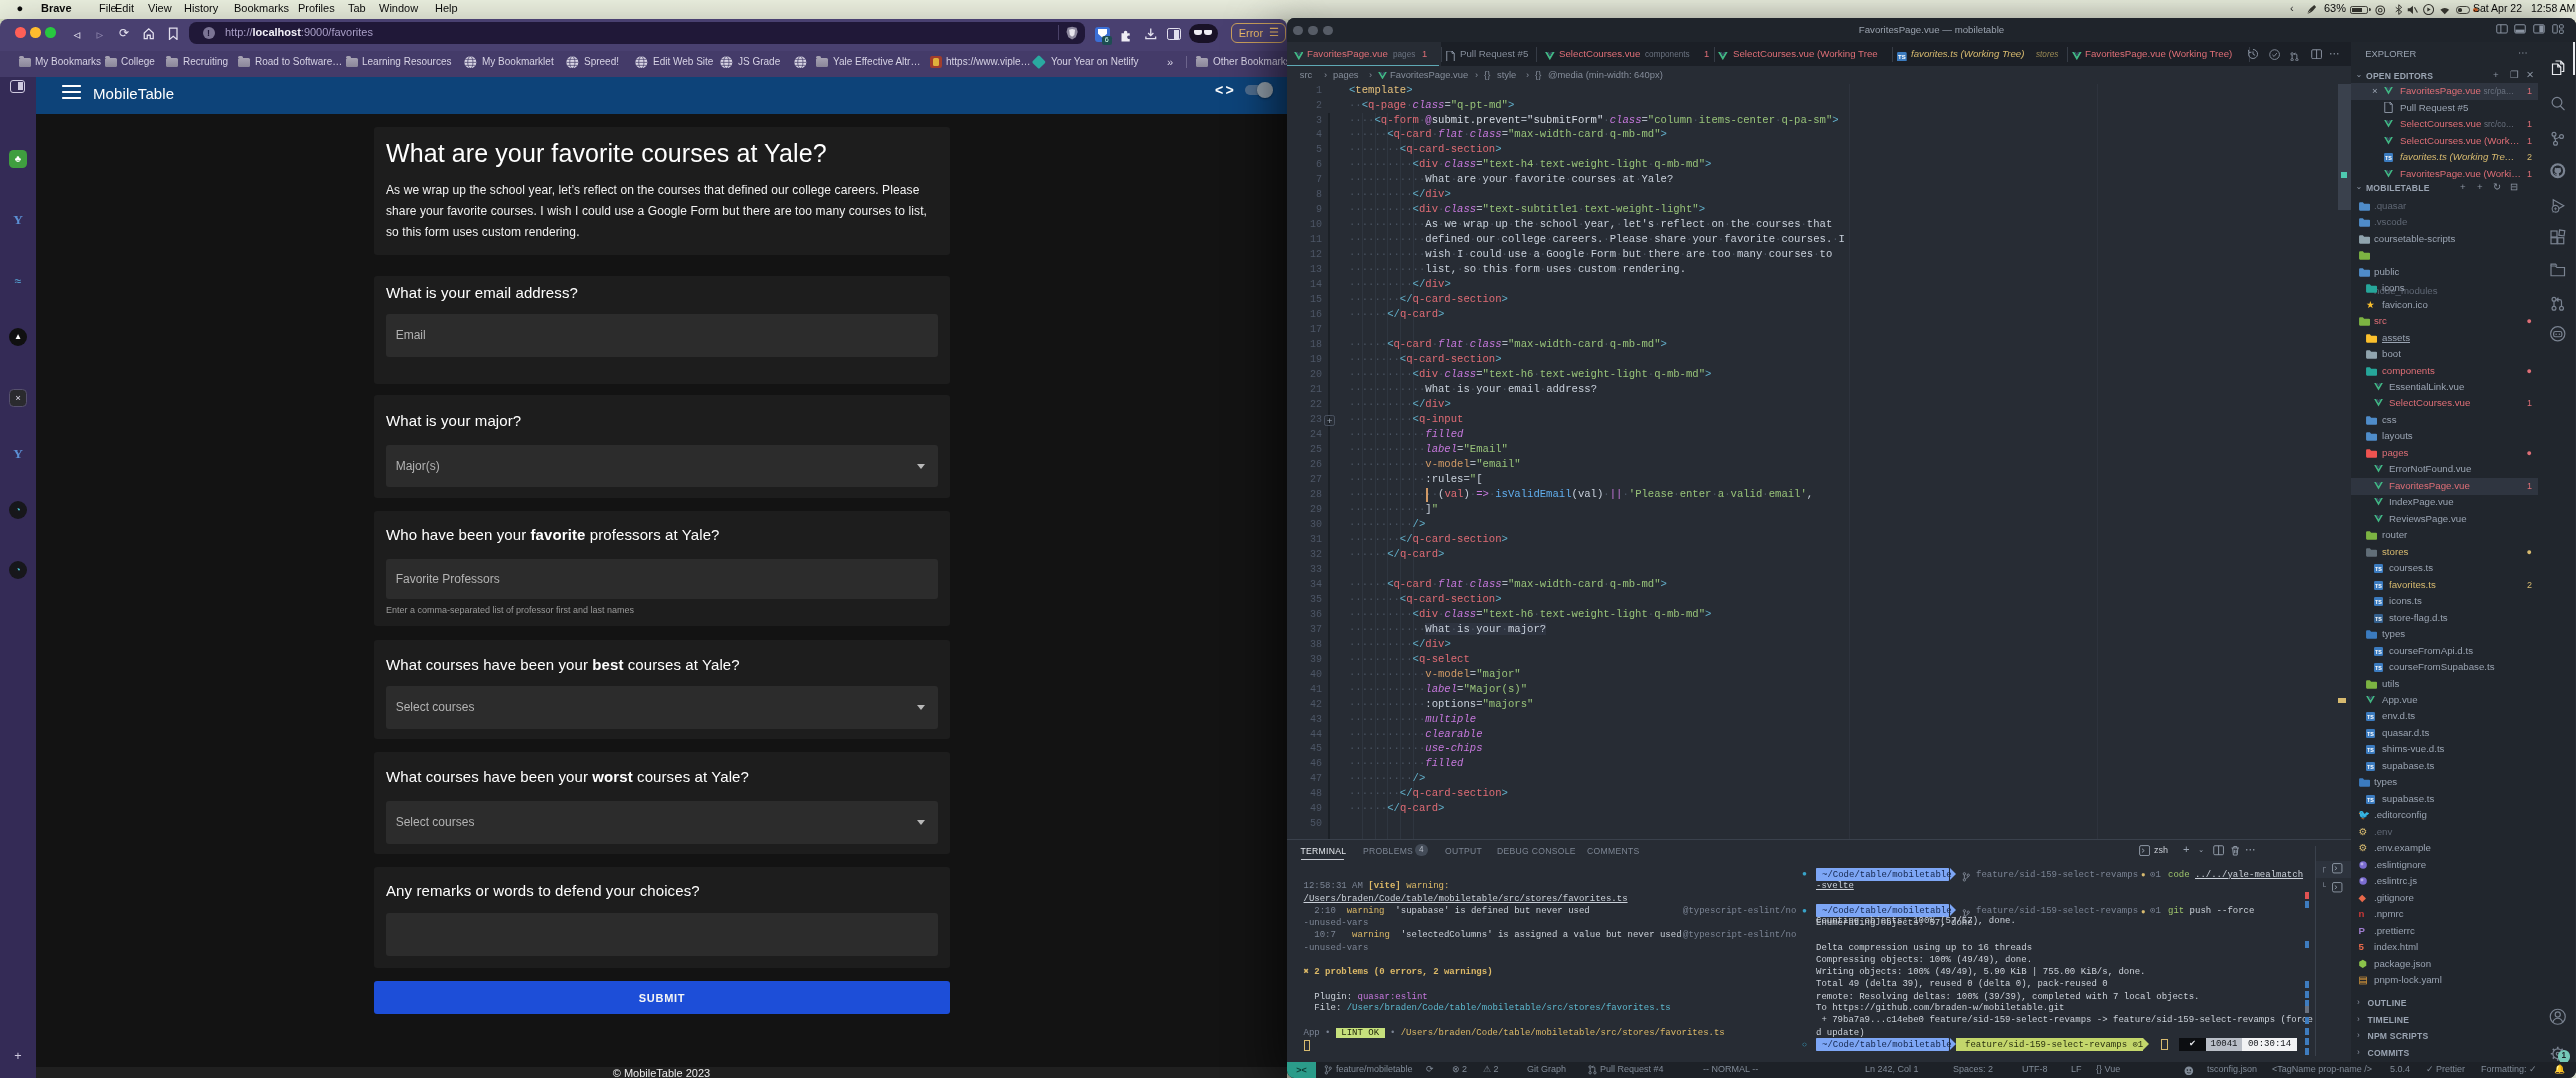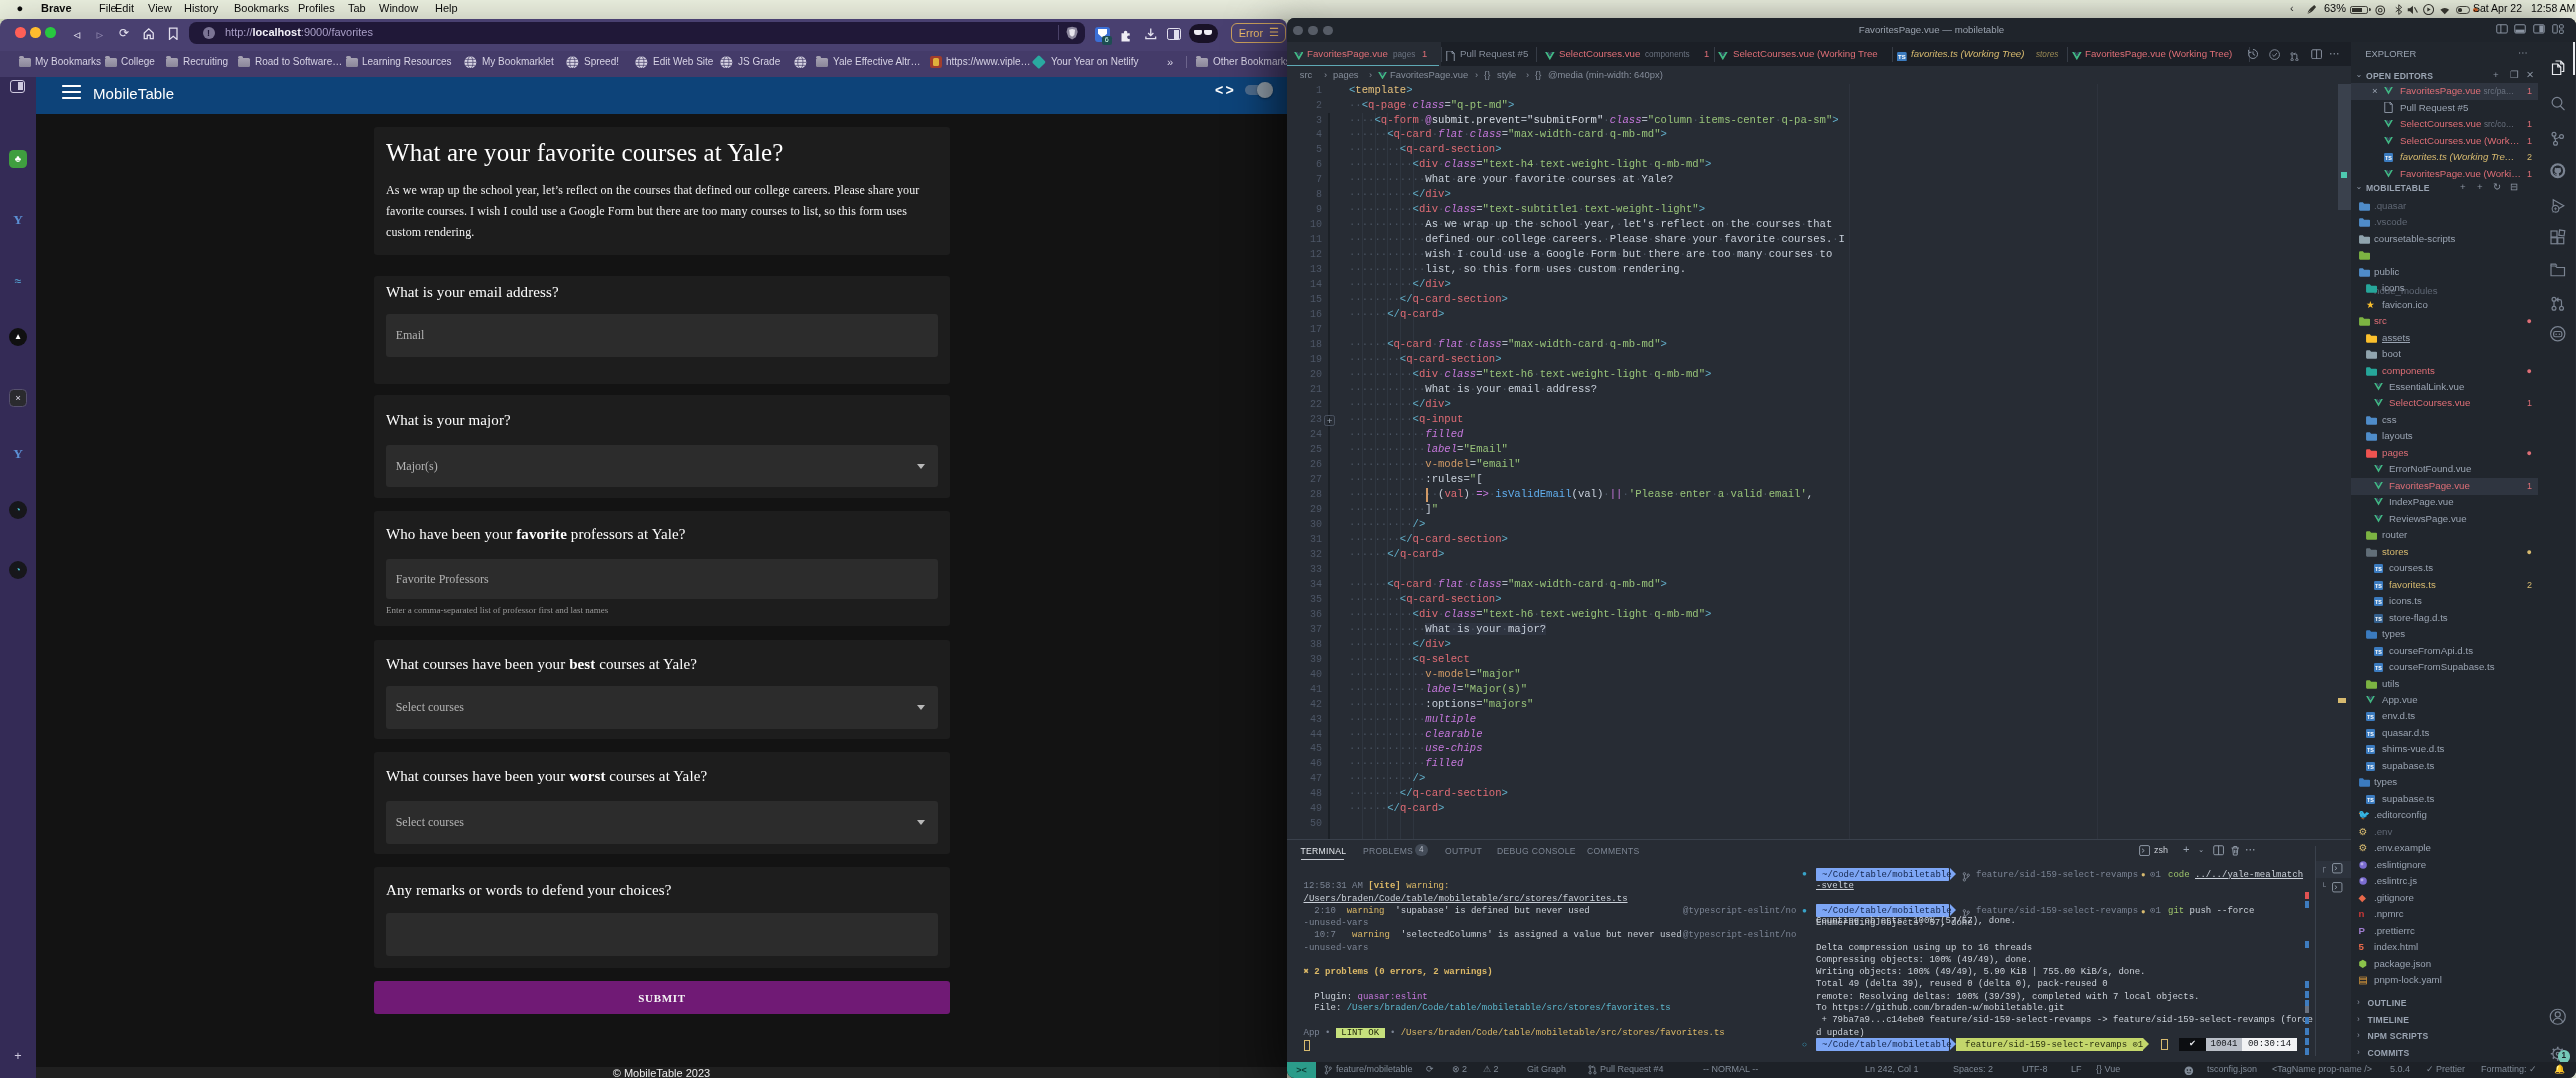--- a/index.html
+++ b/index.html
@@ -17,21 +17,21 @@
 .tl{position:absolute;width:10.5px;height:10.5px;border-radius:50%;top:8.2px;}
 .navic{position:absolute;top:6.7px;color:#e3e0ee;font-size:13.5px;width:18px;text-align:center;}
 #burl{position:absolute;left:189px;top:3px;width:896px;height:22px;background:#201838;border-radius:7.5px;color:#a99fc7;font-size:11px;}
 .bmit{position:absolute;top:37px;font-size:10px;color:#d6d2e4;white-space:nowrap;}
 .bmfold{position:absolute;top:40px;width:12px;height:9px;background:linear-gradient(#a5a1b2,#8a8699);border-radius:1.5px;}
 .bmfold:before{content:"";position:absolute;left:0;top:-1.9px;width:4.5px;height:1.9px;background:#a5a1b2;border-radius:1.5px 1.5px 0 0;}
 #bsidebar{position:absolute;left:0;top:58px;width:36px;height:1001px;background:#342b56;}
 .sic{position:absolute;left:9px;width:18px;height:18px;border-radius:4.5px;font-size:9.7px;text-align:center;line-height:18px;}
 #bheader{position:absolute;left:36px;top:58px;width:1251px;height:37px;background:#0d4379;}
 #bpage{position:absolute;left:36px;top:95px;width:1251px;height:965px;background:#131313;}
-.qcard{position:absolute;left:338px;width:576px;background:#1d1d1d;border-radius:3px;font-family:Liberation Serif, serif;}
+.qcard{position:absolute;left:338px;width:576px;background:#1d1d1d;border-radius:3px;}
 .qh6{position:absolute;left:12px;font-size:15px;font-weight:400;color:#fff;letter-spacing:0.1px;}
 .qfield{position:absolute;left:12px;width:552px;background:#2c2c2c;border-radius:3px;}
 .qlabel{position:absolute;left:9.7px;font-size:12px;color:#b3b3b3;}
 .qcaret{position:absolute;right:12.7px;width:0;height:0;border:4.5px solid transparent;border-top:5.2px solid #b9b9b9;}
 .hamb{position:absolute;left:26px;width:19px;height:2.6px;background:#fff;border-radius:0.7px;}
 
 
 #vwin{color:#abb2bf;}
 #vtitle{position:absolute;left:0;top:0;width:1289px;height:24px;background:#1f242b;}
 #vtabs{position:absolute;left:0;top:24px;width:1064px;height:24px;background:#1b1f26;}
@@ -256,21 +256,21 @@
         <div class="qh6" style="top:15.7px">What courses have been your <b>worst</b> courses at Yale?</div>
         <div class="qfield" style="top:49px;height:43px">
           <div class="qlabel" style="top:13.5px">Select courses</div>
           <div class="qcaret" style="top:19px"></div>
         </div>
       </div>
       <div class="qcard" style="top:753px;height:101px">
         <div class="qh6" style="top:15px">Any remarks or words to defend your choices?</div>
         <div class="qfield" style="top:46px;height:43px"></div>
       </div>
-      <div class="qcard" style="top:867px;height:33px;background:#701a75">
+      <div class="qcard" style="top:867px;height:33px;background:#1d4ed8">
         <div style="position:absolute;left:0;top:10.5px;width:100%;text-align:center;color:#f5f5f5;font-size:11px;font-weight:700;letter-spacing:0.7px">SUBMIT</div>
       </div>
       <div class="abs" style="left:0;top:953px;width:1251px;height:12px;background:#202020"></div>
       <div class="abs" style="left:0;top:953px;width:1251px;text-align:center;color:#ededed;font-size:11px">© MobileTable 2023</div>
     </div>
   </div>
 <div id="vwin">
     <div id="vtitle">
       <div class="abs" style="left:6px;top:7.5px;width:9.7px;height:9.7px;border-radius:50%;background:#565c66"></div>
       <div class="abs" style="left:21px;top:7.5px;width:9.7px;height:9.7px;border-radius:50%;background:#565c66"></div>

